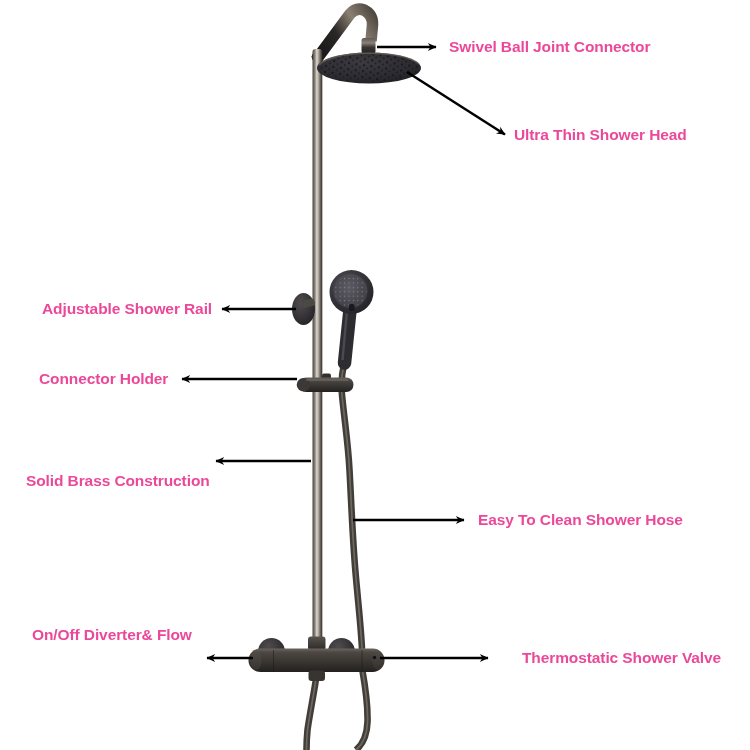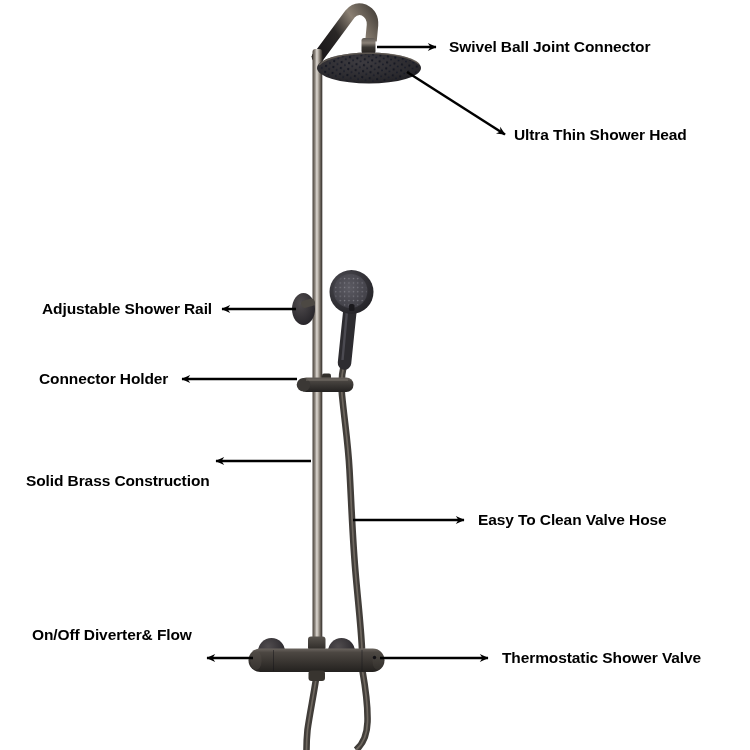--- a/index.html
+++ b/index.html
@@ -3,21 +3,21 @@
 <meta charset="utf-8">
 <style>
   html,body{margin:0;padding:0;background:#fff;}
   .canvas{
     position:relative;width:750px;height:750px;background:#ffffff;
     overflow:hidden;font-family:"Liberation Sans",sans-serif;
   }
   .art{position:absolute;left:0;top:0;}
   .label{
     position:absolute;font-weight:700;font-size:15.5px;line-height:18px;
-    color:#000000;white-space:nowrap;letter-spacing:-0.1px;
+    color:#ec4899;white-space:nowrap;letter-spacing:-0.1px;
   }
 </style>
 </head>
 <body>
 
 <div class="canvas">
 
   <svg class="art" width="750" height="750" viewBox="0 0 750 750">
     <defs>
       <linearGradient id="railGrad" gradientUnits="userSpaceOnUse" x1="312" y1="0" x2="322.5" y2="0">
@@ -161,18 +161,18 @@
   <div class="label" style="left:449px;top:38px">Swivel Ball Joint Connector</div>
 
   <div class="label" style="left:514px;top:126px">Ultra Thin Shower Head</div>
 
   <div class="label" style="left:42px;top:300px">Adjustable Shower Rail</div>
 
   <div class="label" style="left:39px;top:370px">Connector Holder</div>
 
   <div class="label" style="left:26px;top:472px">Solid Brass Construction</div>
 
-  <div class="label" style="left:478px;top:511px">Easy To Clean Valve Hose</div>
+  <div class="label" style="left:478px;top:511px">Easy To Clean Shower Hose</div>
 
   <div class="label" style="left:32px;top:626px">On/Off Diverter&amp; Flow</div>
 
-  <div class="label" style="left:502px;top:649px">Thermostatic Shower Valve</div>
+  <div class="label" style="left:522px;top:649px">Thermostatic Shower Valve</div>
 </div>
 
 </body></html>

